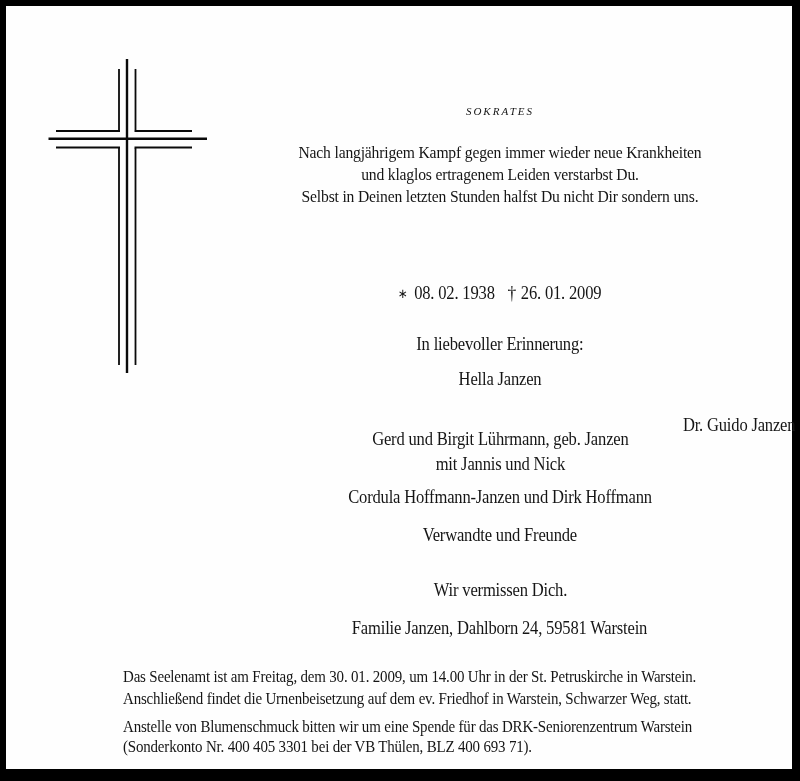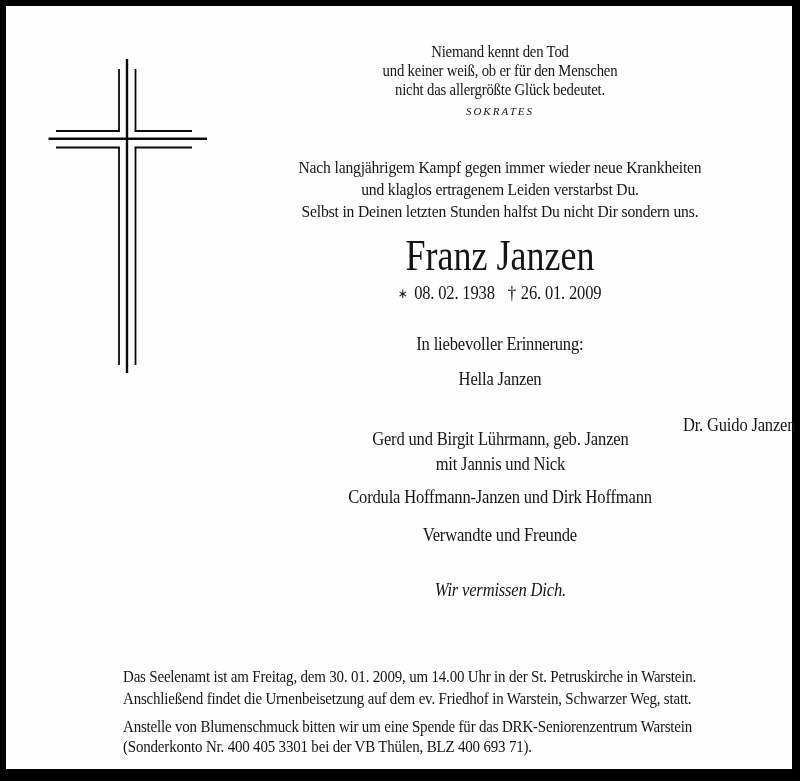--- a/index.html
+++ b/index.html
@@ -19,21 +19,21 @@
 
   .quote-line   { font-size:16px; line-height:19px; }
   .attribution  { font-size:11px; letter-spacing:2px; line-height:14px; }
   .intro-line   { font-size:17px; line-height:22px; }
   .deceased-name{ font-size:45px; line-height:50px; transform:scaleX(0.80); transform-origin:50% 50%; }
   .dates-line   { font-size:18px; line-height:22px; }
   .sym-star     { font-family:"DejaVu Sans", sans-serif; font-size:13px; vertical-align:1px; margin-right:7px; }
   .sym-dagger   { font-size:19px; margin-left:14px; margin-right:5px; }
   .heading-line { font-size:18px; line-height:22px; }
   .mourner-line { font-size:18px; line-height:22px; }
-  .farewell-line{ font-size:18px; line-height:22px;font-style:italic; }
+  .farewell-line{ font-size:18px; line-height:22px; }
   .address-line { font-size:18px; line-height:22px; }
   .info-line    { font-size:17px; line-height:21px; left:123px; }
   .cross-wrap   { position:absolute; left:40px; top:50px; width:175px; height:330px; }
 </style>
 </head>
 <body>
 
 <div class="page">
   <div class="sheet"></div>
 
@@ -51,36 +51,28 @@
         <line x1="8.5" y1="88.8" x2="167" y2="88.8" stroke-width="2.4"></line>
 
         <line x1="16" y1="81" x2="80" y2="81" stroke-width="1.8"></line>
         <line x1="94.5" y1="81" x2="152" y2="81" stroke-width="1.8"></line>
         <line x1="16" y1="97.5" x2="80" y2="97.5" stroke-width="1.8"></line>
         <line x1="94.5" y1="97.5" x2="152" y2="97.5" stroke-width="1.8"></line>
       </g>
     </svg>
   </div>
 
-  <div class="txt center-col" style="top:42px;">
-    <div class="quote-line cond">Niemand kennt den Tod</div>
-    <div class="quote-line cond">und keiner weiß, ob er für den Menschen</div>
-    <div class="quote-line cond">nicht das allergrößte Glück bedeutet.</div>
-  </div>
   <div class="txt center-col attribution" style="top:104px;font-style:italic;">SOKRATES</div>
 
-  <div class="txt center-col" style="top:157px;">
+  <div class="txt center-col" style="top:142px;">
     <div class="intro-line cond">Nach langjährigem Kampf gegen immer wieder neue Krankheiten</div>
     <div class="intro-line cond">und klaglos ertragenem Leiden verstarbst Du.</div>
     <div class="intro-line cond">Selbst in Deinen letzten Stunden halfst Du nicht Dir sondern uns.</div>
   </div>
 
-  <div class="txt center-col" style="top:230px;">
-    <div class="deceased-name">Franz Janzen</div>
-  </div>
 
   <div class="txt center-col dates-line" style="top:282px;">
     <span class="cond" style="display:inline-block;">
       <span class="sym-star">∗</span><span>08. 02. 1938</span><span class="sym-dagger">†</span><span>26. 01. 2009</span>
     </span>
   </div>
 
   <div class="txt center-col heading-line" style="top:333px;">
     <span class="cond" style="display:inline-block;">In liebevoller Erinnerung:</span>
   </div>
@@ -89,19 +81,22 @@
   <div class="txt center-col mourner-line" style="top:414px;text-align:right;"><span class="cond" style="display:inline-block;">Dr. Guido Janzen</span></div>
   <div class="txt center-col mourner-line" style="top:428px;"><span class="cond" style="display:inline-block;">Gerd und Birgit Lührmann, geb. Janzen</span></div>
   <div class="txt center-col mourner-line" style="top:453px;"><span class="cond" style="display:inline-block;">mit Jannis und Nick</span></div>
   <div class="txt center-col mourner-line" style="top:486px;"><span class="cond" style="display:inline-block;">Cordula Hoffmann-Janzen und Dirk Hoffmann</span></div>
   <div class="txt center-col mourner-line" style="top:524px;"><span class="cond" style="display:inline-block;">Verwandte und Freunde</span></div>
 
   <div class="txt center-col farewell-line" style="top:579px;">
     <span class="cond" style="display:inline-block;">Wir vermissen Dich.</span>
   </div>
 
+  <div class="txt center-col address-line" style="top:617px;">
+    <span class="cond" style="display:inline-block;">Familie Janzen, Dahlborn 24, 59581 Warstein</span>
+  </div>
 
   <div class="txt info-line cond-l" style="top:666px;">Das Seelenamt ist am Freitag, dem 30. 01. 2009, um 14.00 Uhr in der St. Petruskirche in Warstein.</div>
   <div class="txt info-line cond-l" style="top:688px;">Anschließend findet die Urnenbeisetzung auf dem ev. Friedhof in Warstein, Schwarzer Weg, statt.</div>
 
   <div class="txt info-line cond-l" style="top:716px;">Anstelle von Blumenschmuck bitten wir um eine Spende für das DRK-Seniorenzentrum Warstein</div>
   <div class="txt info-line cond-l" style="top:736px;">(Sonderkonto Nr. 400 405 3301 bei der VB Thülen, BLZ 400 693 71).</div>
 </div>
 
 </body></html>

